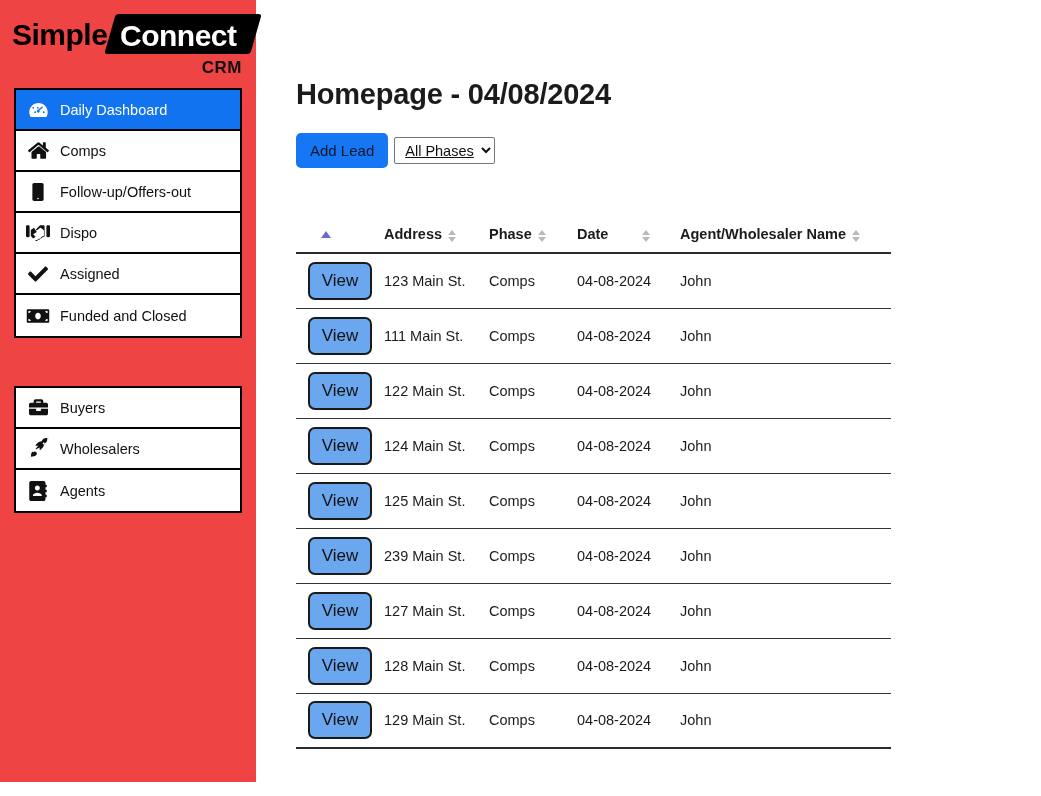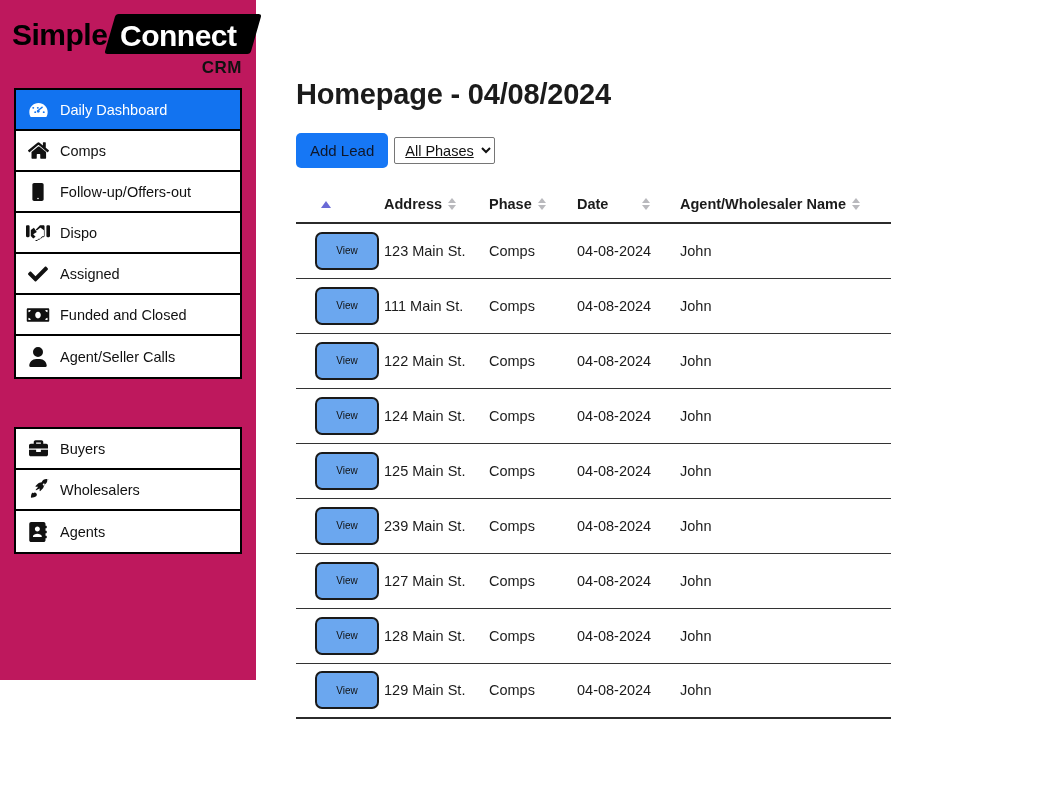--- a/index.html
+++ b/index.html
@@ -7,22 +7,22 @@
     margin: 0; padding: 0;
     width: 1041px; height: 796px;
     background: #ffffff;
     font-family: "Liberation Sans", sans-serif;
     overflow: hidden;
   }
   .app { position: relative; width: 1041px; height: 796px; display: flex; }
 
   
   .sidebar {
-    width: 256px; min-width: 256px; height: 680px;
-    background: #be185d;
+    width: 256px; min-width: 256px; height: 782px;
+    background: #ef4444;
     position: relative;
   }
   .logo-wrap {
     position: relative;
     height: 88px;
     padding: 14px 0 0 0;
   }
   .logo-line {
     position: relative;
     height: 42px;
@@ -119,21 +119,21 @@
   }
   table.leads thead th {
     font-size: 14.5px; font-weight: bold; color: #1b1b1b;
     text-align: left;
     padding: 6px 0 10px 0;
     border-bottom: 2px solid #2b2b2b;
     white-space: nowrap;
     cursor: pointer;
     position: relative;
   }
-  .th-inner { display: flex; align-items: center; gap: 6px; }
+  .th-inner { display: flex; align-items: flex-end; gap: 6px; margin-top: 30px; }
   .th-first .th-inner { justify-content: center; padding-right: 28px; }
 
   col.c-view { width: 88px; }
   col.c-addr { width: 105px; }
   col.c-phase { width: 88px; }
   col.c-date  { width: 103px; }
   col.c-agent { width: 211px; }
 
   .sort-both {
     display: inline-flex; flex-direction: column;
@@ -160,22 +160,22 @@
     border-bottom: 1px solid #333333;
     padding: 0;
     height: 55px;
     vertical-align: middle;
   }
   table.leads tbody tr:last-child td { border-bottom: 2px solid #2b2b2b; }
   .btn-view {
     width: 64px; height: 38px;
     background: #6ba7ef; color: #111111;
     border: 2px solid #1a1a1a; border-radius: 7px;
-    font-size: 10px; font-family: "Liberation Sans", sans-serif;
-    cursor: pointer; display: block; margin-left: 19px;
+    font-size: 17px; font-family: "Liberation Sans", sans-serif;
+    cursor: pointer; display: block; margin-left: 12px;
   }
 
   
   .tfoot {
     width: 595px;
     display: flex; align-items: center; justify-content: space-between;
     padding-top: 14px;
   }
   .entries-info { font-size: 14.5px; color: #3a3a3a; }
   .pager { display: flex; align-items: center; gap: 2px; }
@@ -256,28 +256,20 @@
 
       <div class="navitem">
         <span class="navicon">
           <svg width="24" height="18" viewBox="0 0 640 512">
               <path d="M608 64H32C14.3 64 0 78.3 0 96v320c0 17.7 14.3 32 32 32h576c17.7 0 32-14.3 32-32V96c0-17.7-14.3-32-32-32zM48 400v-64c35.3 0 64 28.7 64 64H48zm0-224v-64h64c0 35.3-28.7 64-64 64zm272 176c-44.2 0-80-43-80-96s35.8-96 80-96 80 43 80 96-35.8 96-80 96zm272 48h-64c0-35.3 28.7-64 64-64v64zm0-224c-35.3 0-64-28.7-64-64h64v64z"></path>
             </svg>
         </span>
         <span class="navlabel">Funded and Closed</span>
       </div>
 
-      <div class="navitem">
-        <span class="navicon">
-          <svg width="18" height="20" viewBox="0 0 448 512">
-              <path d="M224 256A128 128 0 1 0 224 0a128 128 0 1 0 0 256zm-45.7 48C79.8 304 0 383.8 0 482.3 0 498.7 13.3 512 29.7 512h388.6c16.4 0 29.7-13.3 29.7-29.7 0-98.5-79.8-178.3-178.3-178.3h-91.4z"></path>
-            </svg>
-        </span>
-        <span class="navlabel">Agent/Seller Calls</span>
-      </div>
 
     </nav>
 
     <nav class="navgroup second">
 
       <div class="navitem">
         <span class="navicon">
           <svg width="21" height="19" viewBox="0 0 512 512">
               <path d="M320 336c0 8.8-7.2 16-16 16h-96c-8.8 0-16-7.2-16-16v-48H0v128c0 25.6 22.4 48 48 48h416c25.6 0 48-22.4 48-48V288H320v48zm144-208h-80V80c0-25.6-22.4-48-48-48H176c-25.6 0-48 22.4-48 48v48H48c-25.6 0-48 22.4-48 48v80h512v-80c0-25.6-22.4-48-48-48zm-144 0H192V96h128v32z"></path>
             </svg>

